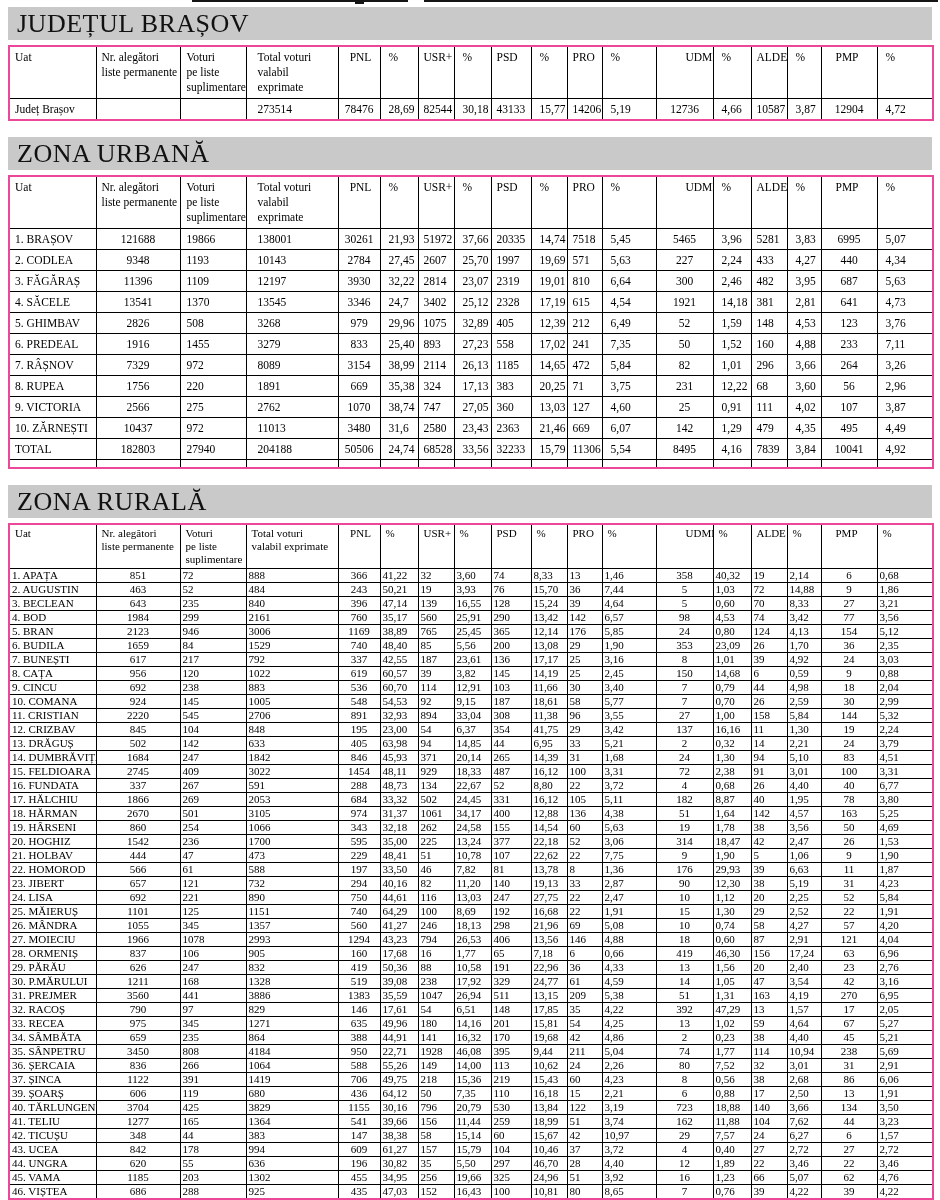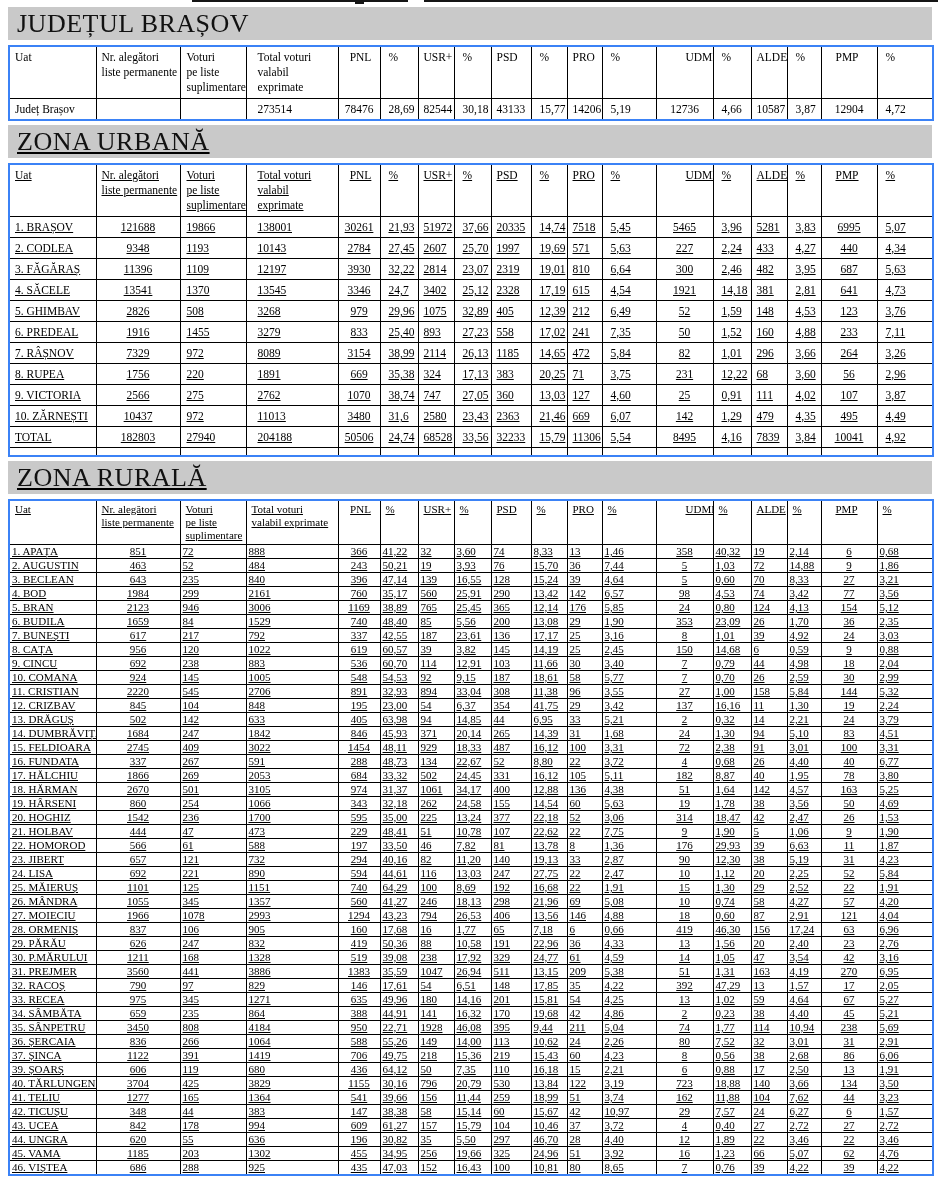--- a/index.html
+++ b/index.html
@@ -6,29 +6,29 @@
   body{
     width:940px;min-height:1200px;background:#ffffff;color:#000;
     font-family:"Liberation Serif", serif;position:relative;
   }
   .top-line{position:absolute;top:0;left:192px;width:746px;height:2px;background:#151515;}
   .top-line-gap{position:absolute;top:0;left:408px;width:16px;height:3px;background:#ffffff;}
   .top-notch{position:absolute;top:0;left:355px;width:9px;height:4px;background:#151515;}
 
   .section{margin:0 8px;}
   .section.first{padding-top:7px;}
-  .section + .section{margin-top:4px;text-decoration:underline;}
+  .section + .section{margin-top:16px;}
 
   .title-bar{
     background:#c9c9c9;height:33px;display:flex;align-items:center;
     padding-left:9px;font-size:26px;letter-spacing:0.5px;margin-bottom:5px;
     color:#111;
   }
 
-  table{border-collapse:collapse;table-layout:fixed;width:924px;border:2px solid #3b82f6;}
+  table{border-collapse:collapse;table-layout:fixed;width:924px;border:2px solid #ec4899;}
   th,td{border:1px solid #000;overflow:hidden;}
   th{
     font-weight:normal;font-size:11.5px;line-height:15px;text-align:left;
     vertical-align:top;padding:3px 2px 3px 5px;white-space:pre-line;
   }
   td{font-size:11.5px;white-space:nowrap;padding:2px;height:16px;}
   .t-rural th{font-size:11px;line-height:13px;padding:2px 2px 2px 5px;}
   .t-rural td{font-size:11px;height:10px;line-height:11px;padding:1px 2px;}
   tr.filler td{padding:0;}
 
@@ -934,21 +934,21 @@
           <td class="c14">38</td>
           <td class="c15">5,19</td>
           <td class="c16">31</td>
           <td class="c17">4,23</td>
         </tr>
         <tr>
           <td class="c0">24. LISA</td>
           <td class="c1">692</td>
           <td class="c2">221</td>
           <td class="c3">890</td>
-          <td class="c4">594</td>
+          <td class="c4">750</td>
           <td class="c5">44,61</td>
           <td class="c6">116</td>
           <td class="c7">13,03</td>
           <td class="c8">247</td>
           <td class="c9">27,75</td>
           <td class="c10">22</td>
           <td class="c11">2,47</td>
           <td class="c12">10</td>
           <td class="c13">1,12</td>
           <td class="c14">20</td>

